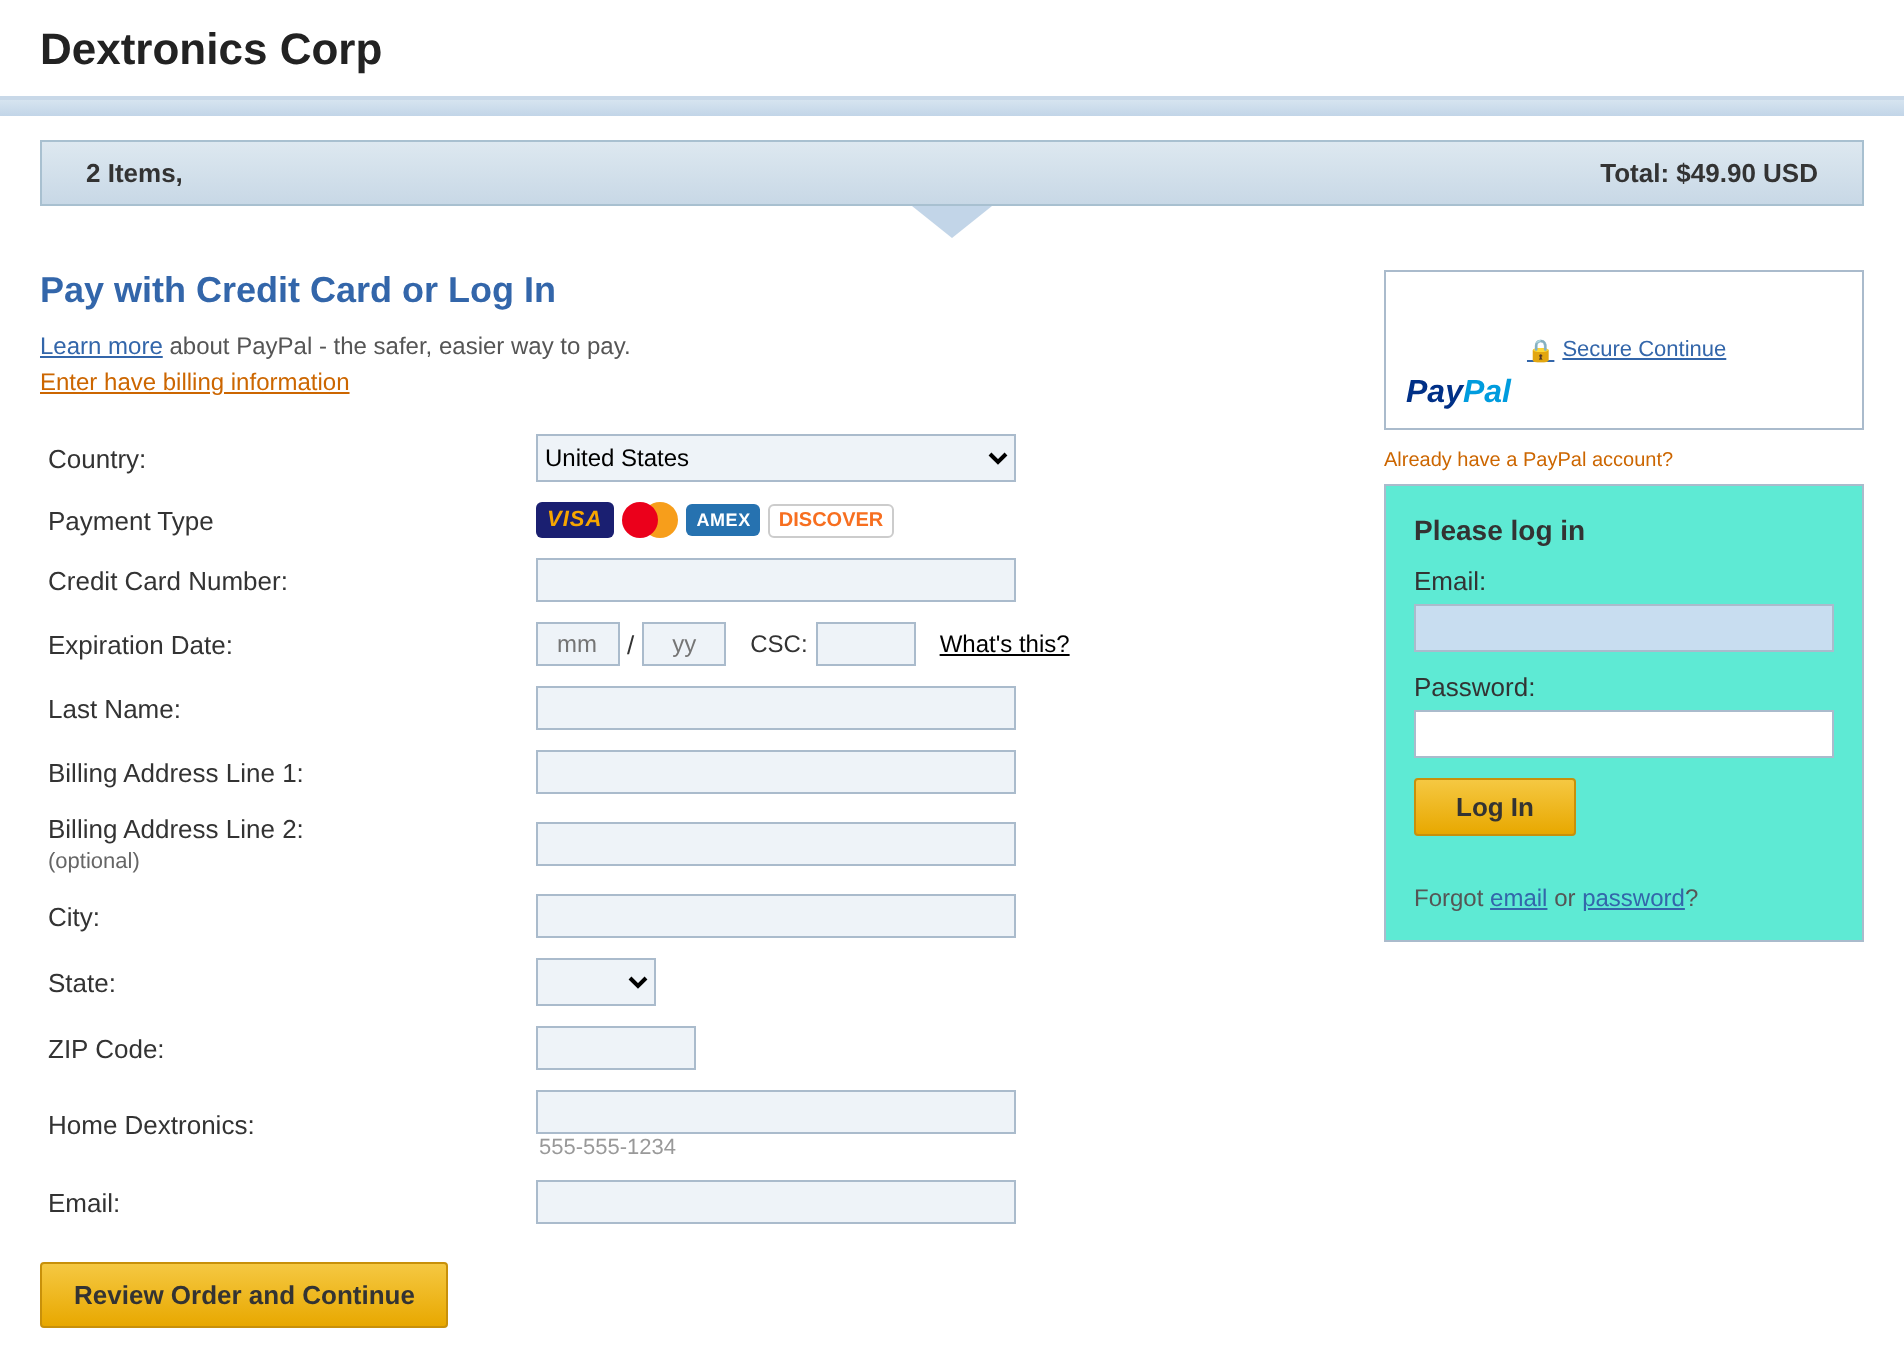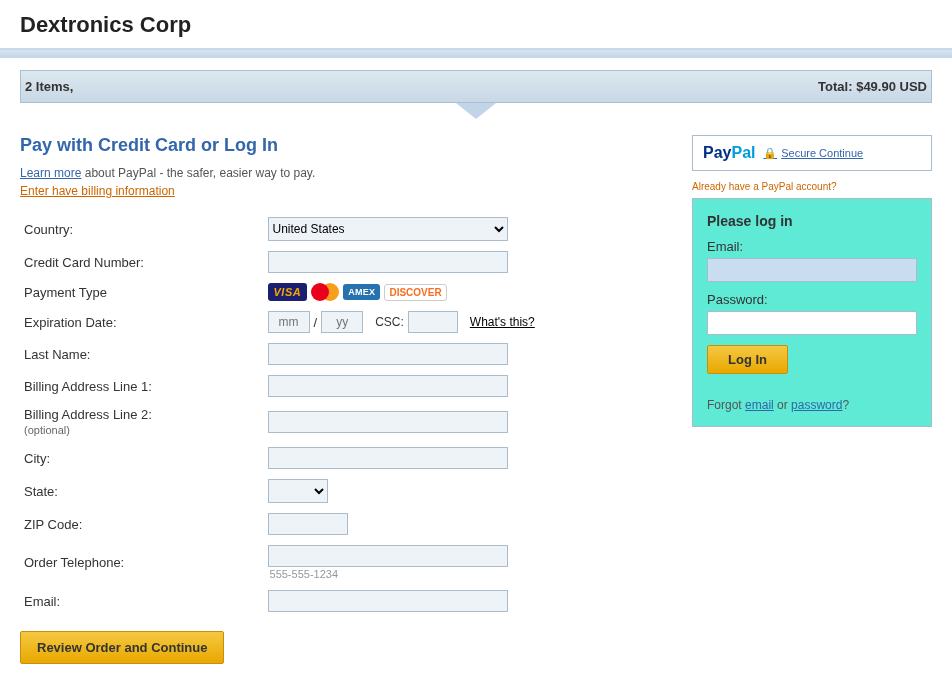--- a/index.html
+++ b/index.html
@@ -25,21 +25,21 @@
     .top-stripe {
       background: linear-gradient(to bottom, #d6e4f0, #c2d5e8);
       height: 8px;
     }
 
     
     .cart-bar {
       margin: 12px 20px 0 20px;
       background: linear-gradient(to bottom, #dde8f0, #c8d8e6);
       border: 1px solid #a8c0d0;
-      padding: 8px 4px;
+      padding: 8px 22px;
       display: flex;
       justify-content: space-between;
       align-items: center;
       font-size: 13px;
       font-weight: bold;
       color: #333;
     }
 
     
     .main-content {
@@ -268,20 +268,22 @@
       align-items: center;
       gap: 8px;
       border: 1px solid #aabbcc;
       padding: 8px 10px;
       margin-top: 16px;
       background: #fff;
     }
     .paypal-logo {
       font-size: 16px;
       font-weight: bold;
+      font-style: italic;
+      margin-top: 44px;
     }
     .paypal-pp {
       color: #003087;
     }
     .paypal-al {
       color: #009cde;
     }
     .secure-payments {
       display: flex;
       align-items: center;
@@ -405,43 +407,43 @@
     <a class="billing-info-link">Enter have billing information</a>
 
     <table class="form-table">
       <tbody>
           <tr>
         <td class="label-col">Country:</td>
         <td class="input-col">
           <select class="form-select">
             <option>United States</option>
           </select>
-        </td>
-      </tr>
-      <tr>
-        <td class="label-col">Credit Card Number:</td>
-        <td class="input-col">
-          <input type="text" class="form-input" style="">
         </td>
       </tr>
       <tr>
         <td class="label-col">Payment Type</td>
         <td class="input-col">
           <div class="payment-icons">
             <span class="card-visa">VISA</span>
             <div class="card-mc">
               <div class="mc-circle-left"></div>
               <div class="mc-circle-right"></div>
             </div>
             <span class="card-amex">AMEX</span>
             <span class="card-discover">DISCOVER</span>
           </div>
         </td>
       </tr>
       <tr>
+        <td class="label-col">Credit Card Number:</td>
+        <td class="input-col">
+          <input type="text" class="form-input" style="">
+        </td>
+      </tr>
+      <tr>
         <td class="label-col">Expiration Date:</td>
         <td class="input-col">
           <div class="exp-row">
             <input type="text" class="exp-input" placeholder="mm" style="">
             <span>/</span>
             <input type="text" class="exp-input" placeholder="yy" style="">
             <span class="csc-label">CSC:</span>
             <input type="text" class="csc-input" style="">
             <a href="#" class="whats-this">What's this?</a>
           </div>
@@ -482,21 +484,21 @@
           </select>
         </td>
       </tr>
       <tr>
         <td class="label-col">ZIP Code:</td>
         <td class="input-col">
           <input type="text" class="zip-input" style="">
         </td>
       </tr>
       <tr>
-        <td class="label-col">Order Telephone:</td>
+        <td class="label-col">Home Dextronics:</td>
         <td class="input-col">
           <input type="text" class="tel-input" style="">
           <div class="tel-placeholder">555-555-1234</div>
         </td>
       </tr>
       <tr>
         <td class="label-col">Email:</td>
         <td class="input-col">
           <input type="text" class="form-input" style="">
         </td>

